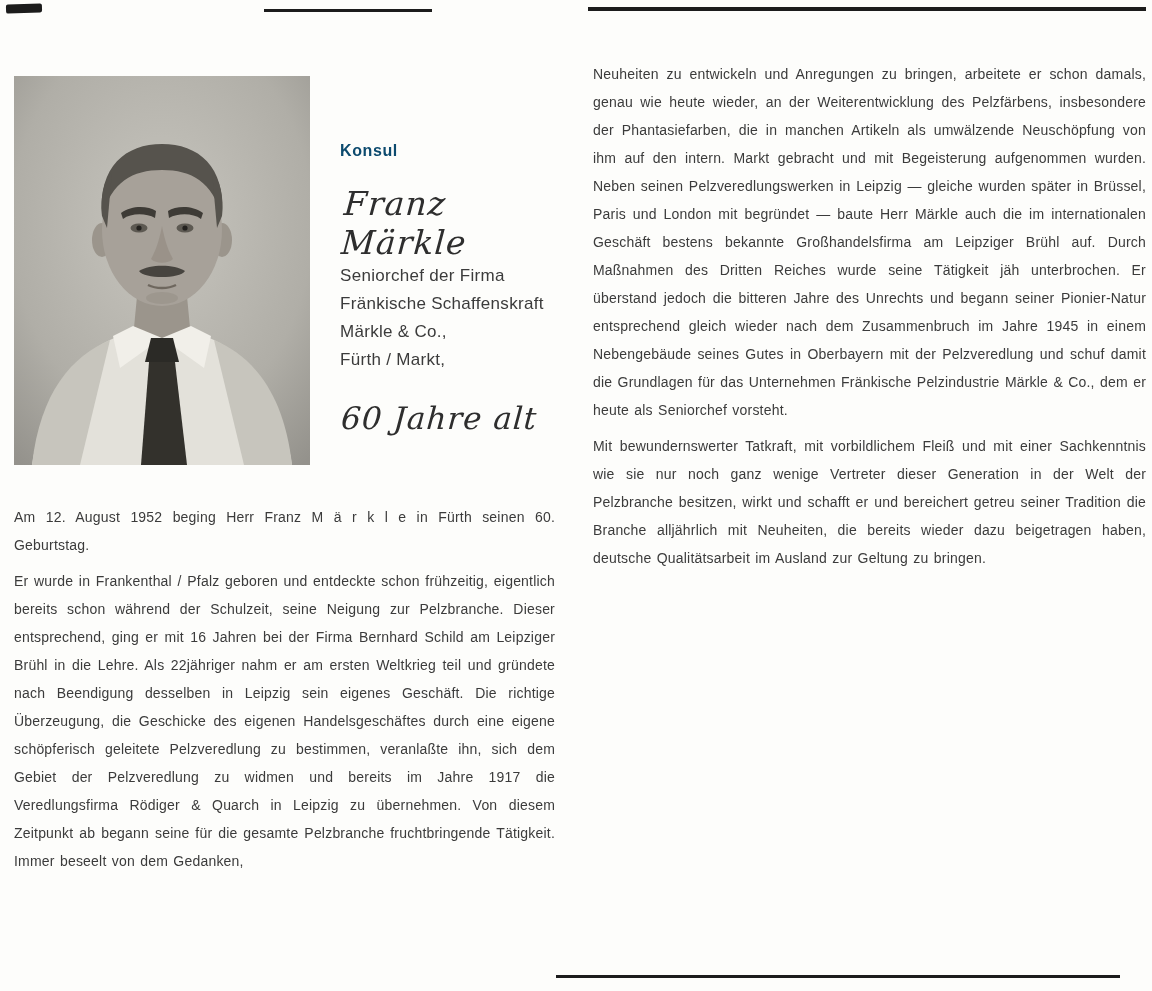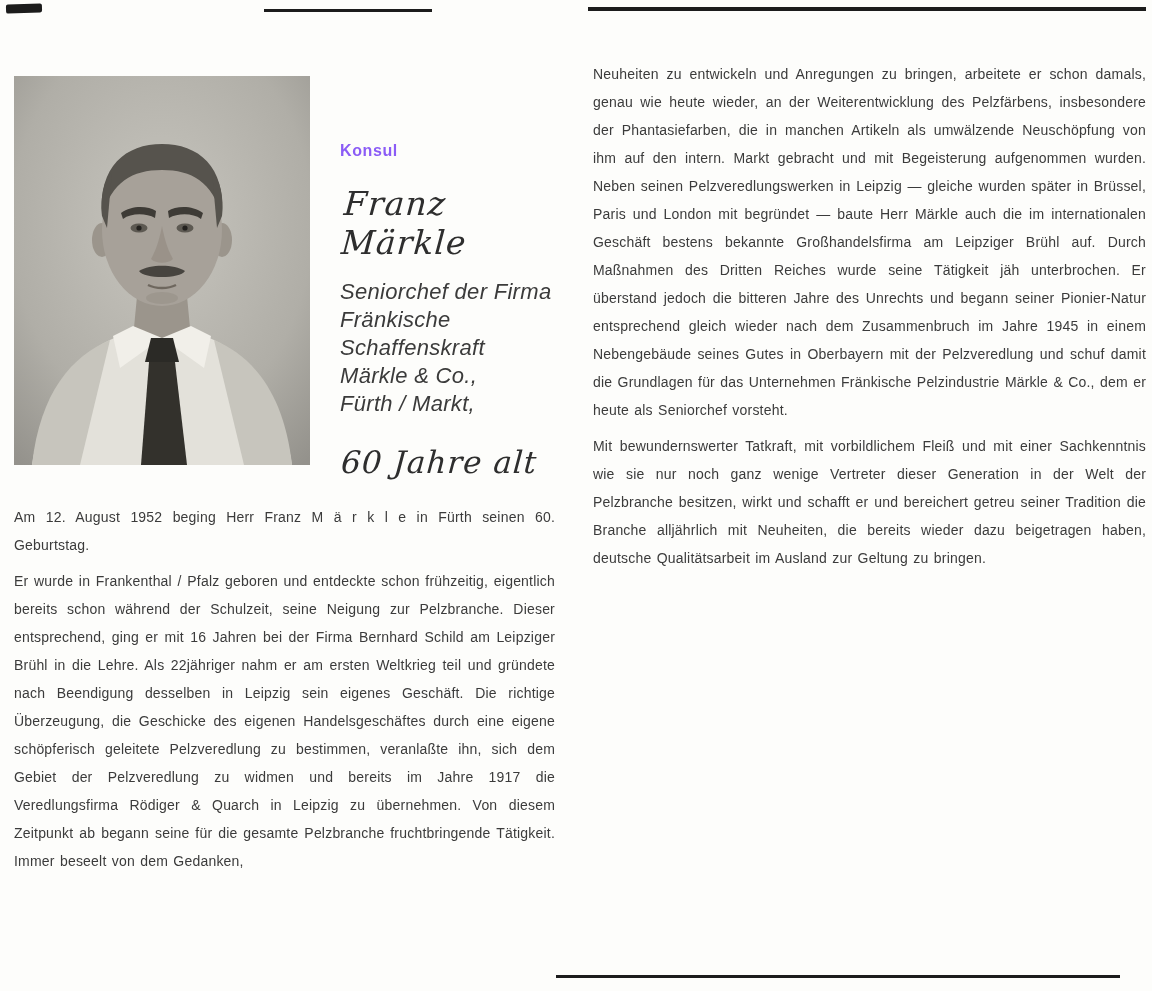--- a/index.html
+++ b/index.html
@@ -22,28 +22,28 @@
   
   .photo {
     position: absolute; left: 14px; top: 76px;
     width: 296px; height: 389px;
     background: #b0aea7;
   }
   .photo svg { display: block; width: 100%; height: 100%; }
 
   
   .profile { position: absolute; left: 340px; top: 142px; width: 235px; }
-  .profile .title { font-weight: 700; font-size: 16px; letter-spacing: 0.6px; color: #8b5cf6; }
+  .profile .title { font-weight: 700; font-size: 16px; letter-spacing: 0.6px; color: #0c4a6e; }
   .script {
     font-family: "DejaVu Serif", serif;
     font-style: italic;
     color: #2e2e2e;
   }
   .profile .name { font-size: 33px; margin-top: 24px; letter-spacing: 1px; transform: skewX(-4deg); transform-origin: left bottom; }
-  .profile .role { margin-top: 16px; font-size: 22px; line-height: 28px; letter-spacing: 0.3px; font-style: italic; }
+  .profile .role { font-size: 17px; line-height: 28px; letter-spacing: 0.3px; }
   .profile .age  { font-size: 31px; margin-top: 26px; letter-spacing: 1px; transform: skewX(-4deg); transform-origin: left bottom; }
 
   
   .textcol p {
     font-size: 14px;
     line-height: 28px;
     text-align: justify;
     letter-spacing: 0.2px;
     word-spacing: 1.2px;
     margin-bottom: 8px;

